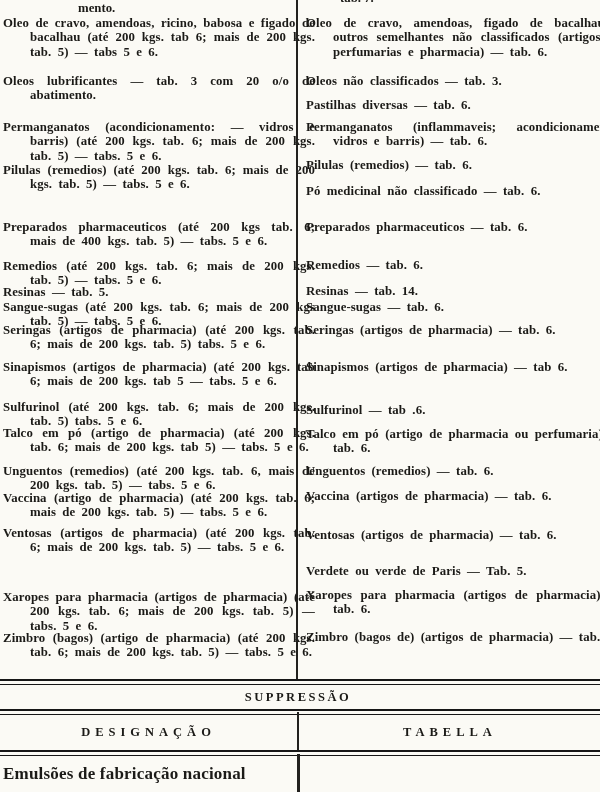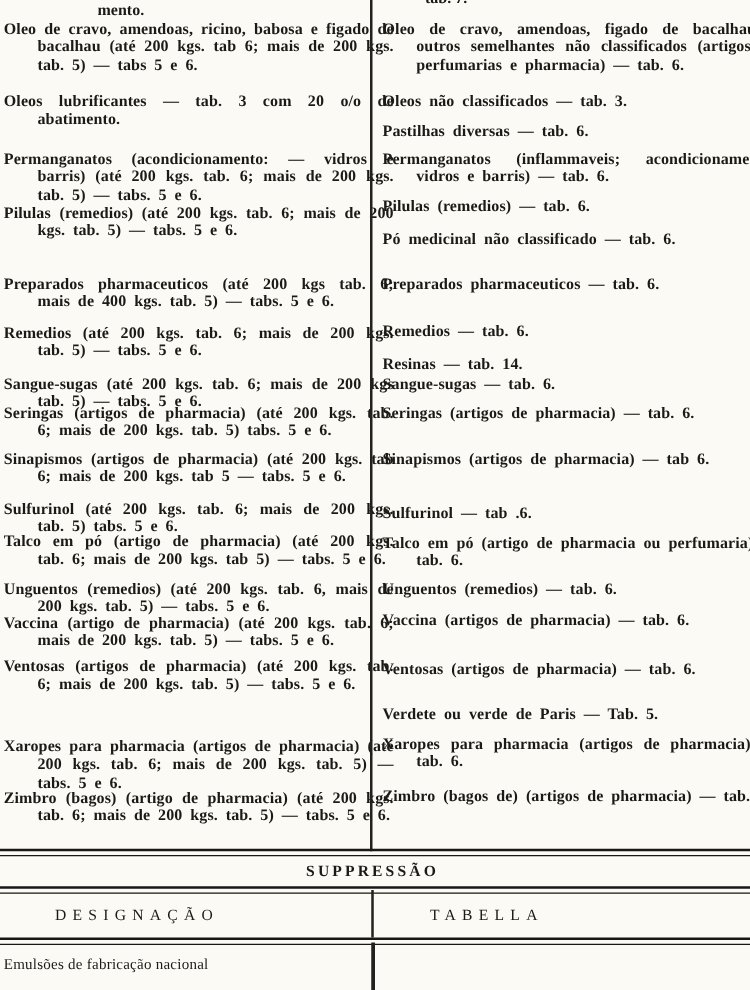--- a/index.html
+++ b/index.html
@@ -31,44 +31,45 @@
     border-top:2px solid #171717;border-bottom:1px solid #171717;
   }
   .hrule-a{top:679px;}
   .hrule-b{top:709px;}
   .hrule-c{top:750px;}
   .suppressao-title{
     position:absolute;top:690px;left:0;width:596px;text-align:center;
     font-size:12.5px;font-weight:bold;letter-spacing:2.5px;
   }
   .th{
-    position:absolute;top:725px;text-align:left;
-    font-size:12.5px;font-weight:normal;letter-spacing:5px;padding-left:44px;
+    position:absolute;top:725px;text-align:center;
+    font-size:12.5px;font-weight:bold;letter-spacing:5px;
   }
   .th-designacao{left:0;width:297px;}
   .th-tabella{left:300px;width:300px;}
   .row-designacao{
     position:absolute;top:764px;left:3px;width:290px;
-    font-size:12px;font-weight:normal;letter-spacing:.2px;
+    font-size:17px;font-weight:bold;letter-spacing:.2px;
   }
 </style>
 </head>
 <body>
 
 <div class="page">
 
   <div class="fragment" style="top:1px;left:32px;margin-left:46px;">mento.</div>
   <div class="fragment" style="top:-9px;left:340px;">tab. 7.</div>
 
   <div class="entry left" style="top:16px;">Oleo de cravo, amendoas, ricino, babosa e figado de bacalhau (até 200 kgs. tab 6; mais de 200 kgs. tab. 5) — tabs 5 e 6.</div>
   <div class="entry left" style="top:74px;">Oleos lubrificantes — tab. 3 com 20 o/o de abatimento.</div>
   <div class="entry left" style="top:120px;">Permanganatos (acondicionamento: — vidros e barris) (até 200 kgs. tab. 6; mais de 200 kgs. tab. 5) — tabs. 5 e 6.</div>
   <div class="entry left" style="top:163px;">Pilulas (remedios) (até 200 kgs. tab. 6; mais de 200 kgs. tab. 5) — tabs. 5 e 6.</div>
   <div class="entry left" style="top:220px;">Preparados pharmaceuticos (até 200 kgs tab. 6; mais de 400 kgs. tab. 5) — tabs. 5 e 6.</div>
   <div class="entry left" style="top:259px;">Remedios (até 200 kgs. tab. 6; mais de 200 kgs. tab. 5) — tabs. 5 e 6.</div>
+  <div class="entry left" style="top:285px;">Resinas — tab. 5.</div>
   <div class="entry left" style="top:300px;">Sangue-sugas (até 200 kgs. tab. 6; mais de 200 kgs tab. 5) — tabs. 5 e 6.</div>
   <div class="entry left" style="top:323px;">Seringas (artigos de pharmacia) (até 200 kgs. tab. 6; mais de 200 kgs. tab. 5) tabs. 5 e 6.</div>
   <div class="entry left" style="top:360px;">Sinapismos (artigos de pharmacia) (até 200 kgs. tab 6; mais de 200 kgs. tab 5 — tabs. 5 e 6.</div>
   <div class="entry left" style="top:400px;">Sulfurinol (até 200 kgs. tab. 6; mais de 200 kgs. tab. 5) tabs. 5 e 6.</div>
   <div class="entry left" style="top:426px;">Talco em pó (artigo de pharmacia) (até 200 kgs. tab. 6; mais de 200 kgs. tab 5) — tabs. 5 e 6.</div>
   <div class="entry left" style="top:464px;">Unguentos (remedios) (até 200 kgs. tab. 6, mais de 200 kgs. tab. 5) — tabs. 5 e 6.</div>
   <div class="entry left" style="top:491px;">Vaccina (artigo de pharmacia) (até 200 kgs. tab. 6; mais de 200 kgs. tab. 5) — tabs. 5 e 6.</div>
   <div class="entry left" style="top:526px;">Ventosas (artigos de pharmacia) (até 200 kgs. tab. 6; mais de 200 kgs. tab. 5) — tabs. 5 e 6.</div>
   <div class="entry left" style="top:590px;">Xaropes para pharmacia (artigos de pharmacia) (até 200 kgs. tab. 6; mais de 200 kgs. tab. 5) — tabs. 5 e 6.</div>
   <div class="entry left" style="top:631px;">Zimbro (bagos) (artigo de pharmacia) (até 200 kgs. tab. 6; mais de 200 kgs. tab. 5) — tabs. 5 e 6.</div>

